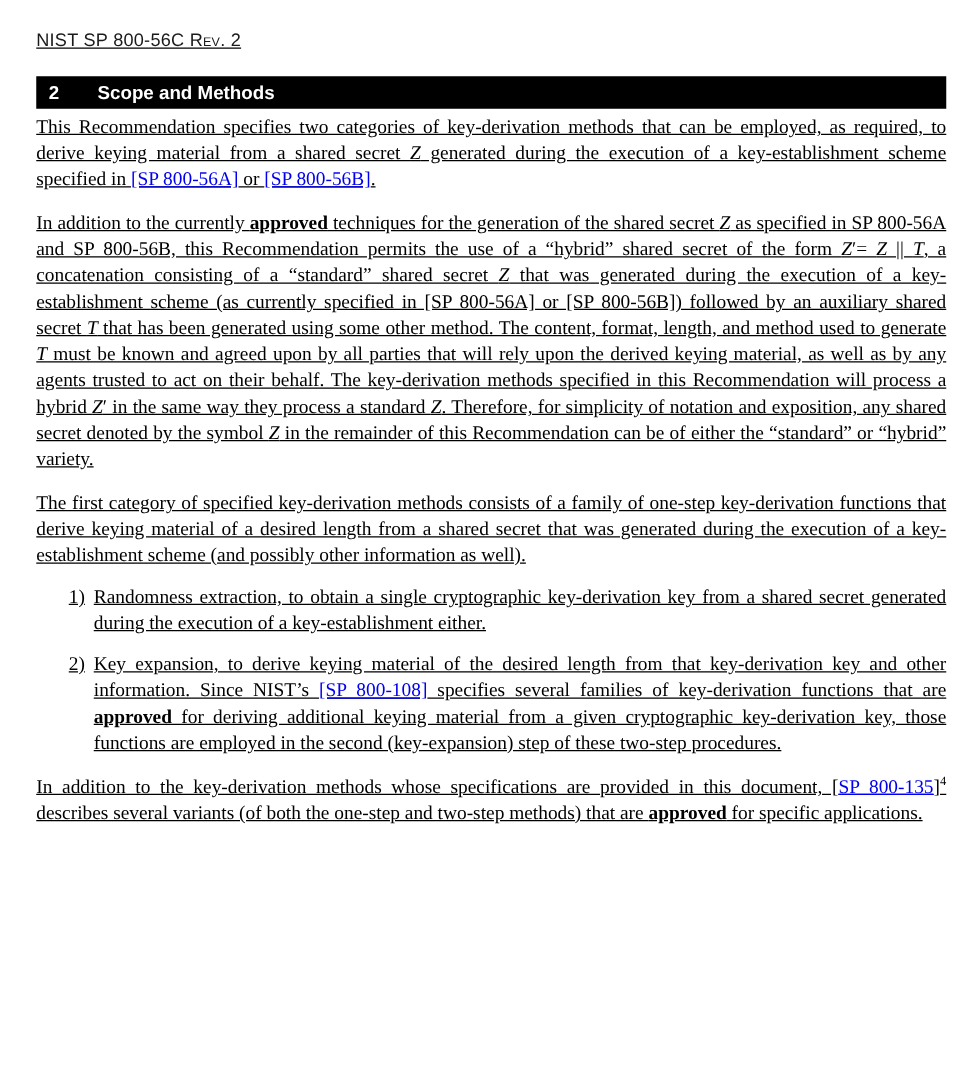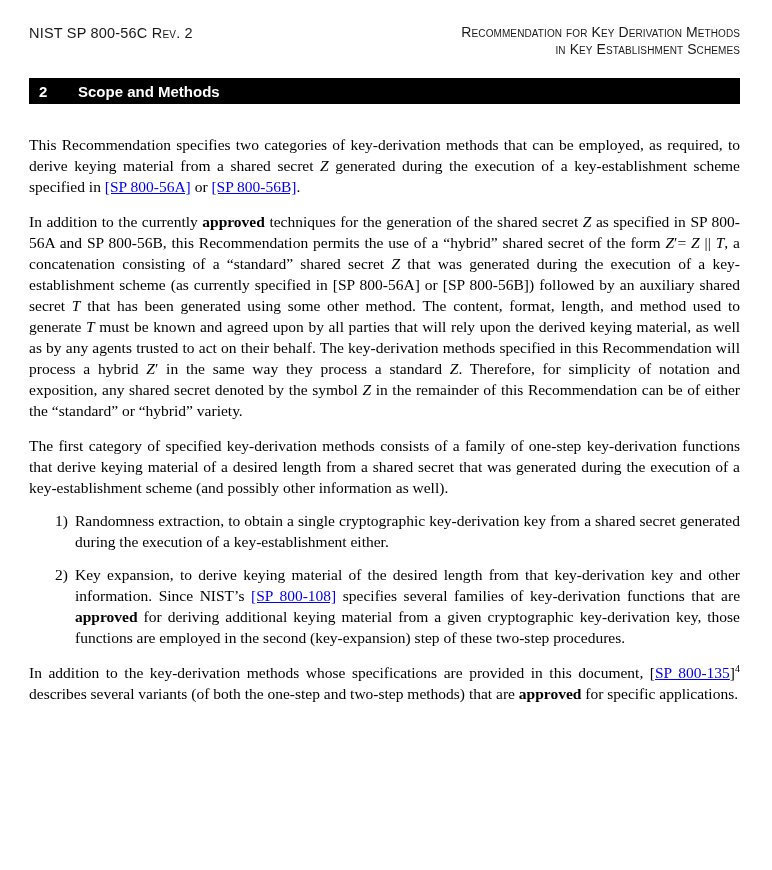--- a/index.html
+++ b/index.html
@@ -5,22 +5,23 @@
   * { margin: 0; padding: 0; box-sizing: border-box; }
   html, body { background: #ffffff; }
   body {
     width: 772px; height: 870px;
     font-family: "Liberation Serif", serif;
     color: #000000;
     overflow: hidden;
   }
   .page {
     width: 772px; height: 870px;
-    padding: 24px 32px 0 29px;
+    padding: 24px 15px 0 29px;
     background: #ffffff;
+    text-decoration: underline;
   }
   .header {
     display: flex;
     justify-content: space-between;
     align-items: flex-start;
     font-family: "Liberation Sans", sans-serif;
     font-variant: small-caps;
     color: #1a1a1a;
   }
   .header-left {
@@ -47,21 +48,21 @@
     font-weight: bold;
     font-size: 15px;
   }
   .sec-num { width: 39px; flex: none; }
   .para {
     margin-top: 14px;
     font-size: 15.5px;
     line-height: 21px;
     text-align: justify;
   }
-  .para.first { margin-top: 30px; }
+  .para.first { margin-top: 4px; }
   .para.last { }
   .list-item {
     display: flex;
     margin-top: 12px;
     font-size: 15.5px;
     line-height: 21px;
   }
   .list-marker { margin-left: 26px; width: 20px; flex: none; }
   .list-text { flex: 1; text-align: justify; }
   .bold { font-weight: bold; }
@@ -77,24 +78,20 @@
     line-height: 0;
   }
 </style>
 </head>
 <body>
 
 <div class="page">
 
   <div class="header">
     <div class="header-left">NIST SP 800-56C Rev. 2</div>
-    <div class="header-right">
-      <div>Recommendation for Key Derivation Methods</div>
-      <div>in Key Establishment Schemes</div>
-    </div>
   </div>
 
   <div class="section-bar">
     <span class="sec-num">2</span>
     <span class="sec-title">Scope and Methods</span>
   </div>
 
   <div>
     <p class="para first"><span>This Recommendation specifies two categories of key-derivation methods that can be employed, as required, to derive keying material from a shared secret </span><span class="italic">Z</span><span> generated during the execution of a key-establishment scheme specified in </span><a class="link" href="#">[SP 800-56A]</a><span> or </span><a class="link" href="#">[SP 800-56B]</a><span>.</span></p>
 

